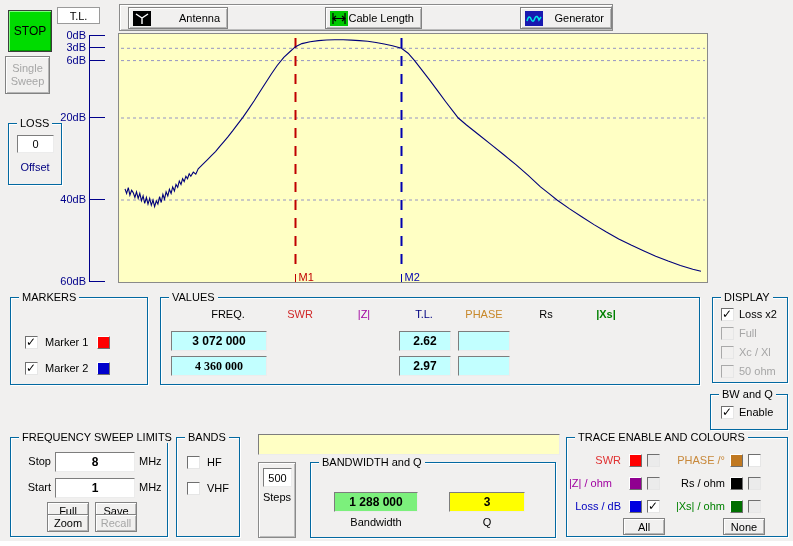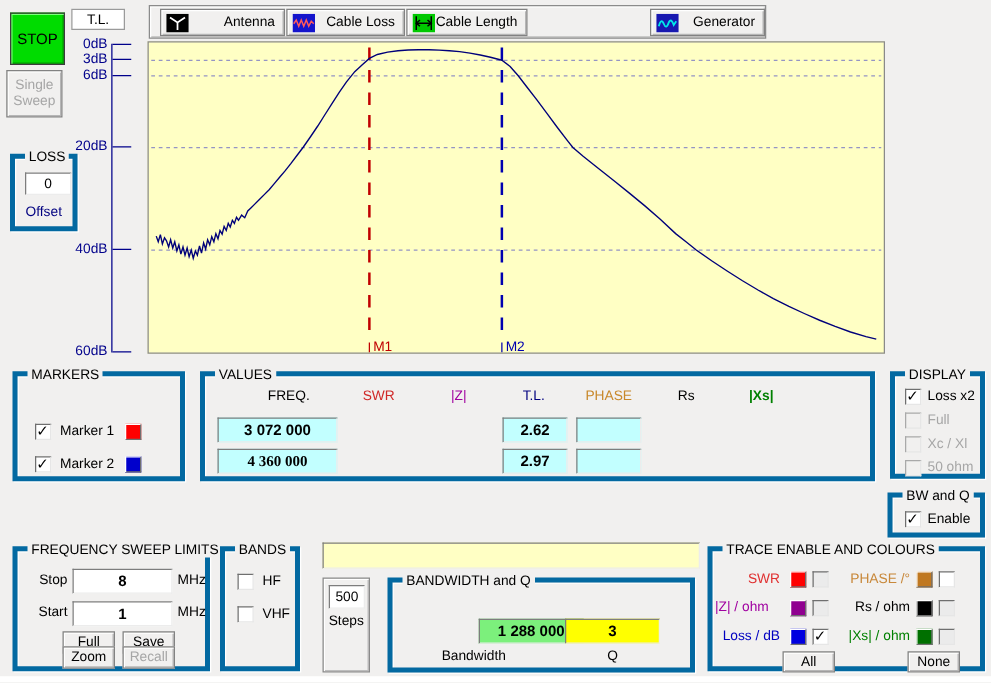--- a/index.html
+++ b/index.html
@@ -8,21 +8,21 @@
 
   .abs { position:absolute; }
 
   
   .btn { position:absolute; background:#F1F0EF; border:1px solid #828282;
          box-shadow: inset 1px 1px 0 #ffffff, inset -1px -1px 0 #b6b6b6;
          display:flex; align-items:center; justify-content:center; cursor:default; }
   .btn.pressed { background:#FBFBFB; box-shadow: inset 1px 1px 0 #9a9a9a, inset -1px -1px 0 #ffffff; }
   .btn.disabled { color:#A6A6A6; }
   .sunken { border:1px solid; border-color:#7d7d7d #ececec #ececec #7d7d7d; background:#fff; }
-  .groupbox { position:absolute; border:4px solid #0369a1; box-shadow:1px 1px 0 #ffffff, inset 1px 1px 0 #ffffff;padding-left:17px; }
+  .groupbox { position:absolute; border:1px solid #0369a1; box-shadow:1px 1px 0 #ffffff, inset 1px 1px 0 #ffffff;padding-left:17px; }
   .legend { position:absolute; top:-7px; left:8px; background:#F1F0EF; padding:0 3px; white-space:nowrap; }
 
   
   .cb { position:absolute; width:13px; height:13px; background:#fff; border:1px solid;
         border-color:#6f6f6f #e6e6e6 #e6e6e6 #6f6f6f; }
   .cb.dim { background:#EBEBEB; }
   .cb.disabled { background:#F1F0EF; border-color:#a9a9a9 #e6e6e6 #e6e6e6 #a9a9a9; }
   .cb.checked::after { content:"\2713"; position:absolute; left:0px; top:-2px;
         font:bold 12px "DejaVu Sans", sans-serif; color:#000; }
   .swatch { position:absolute; width:13px; height:13px; border:1px solid;
@@ -99,27 +99,20 @@
   </div>
 
 <div class="abs" id="toolbar">
   <div class="btn tb-btn" style="left:8px; width:100px">
     <svg class="tb-icon" viewBox="0 0 18 15">
       <rect x="0" y="0" width="18" height="15" fill="#000000"></rect>
       <path d="M9 7 L9 13 M3 3 L9 7 L15 3" stroke="#ffffff" stroke-width="1.4" fill="none"></path>
     </svg>
     <span class="tb-label">Antenna</span>
   </div>
-  <div class="btn tb-btn" style="left:109px; width:95px">
-    <svg class="tb-icon" viewBox="0 0 18 15">
-      <rect x="0" y="0" width="18" height="15" fill="#1414CC"></rect>
-      <polyline points="1,8 3,5 5,10 7,5 9,10 11,5 13,10 15,6 17,8" stroke="#FF5A5A" stroke-width="1.2" fill="none"></polyline>
-    </svg>
-    <span class="tb-label">Cable Loss</span>
-  </div>
   <div class="btn tb-btn" style="left:205px; width:97px">
     <svg class="tb-icon" viewBox="0 0 18 15">
       <rect x="0" y="0" width="18" height="15" fill="#00C800"></rect>
       <path d="M3 2 L3 13 M15 2 L15 13 M3 7.5 L15 7.5" stroke="#000" stroke-width="1.2" fill="none"></path>
       <path d="M6 5 L3 7.5 L6 10 M12 5 L15 7.5 L12 10" stroke="#000" stroke-width="1.2" fill="none"></path>
     </svg>
     <span class="tb-label">Cable Length</span>
   </div>
   <div class="btn tb-btn" style="left:400px; width:92px">
     <svg class="tb-icon" viewBox="0 0 18 15">
@@ -218,21 +211,21 @@
 
 <div class="abs sunken" style="left:258px; top:434px; width:302px; height:21px; background:#FFFFC4"></div>
 
 <div class="abs" style="left:258px; top:462px; width:38px; height:76px; border:1px solid #8a8a8a; box-shadow: inset 1px 1px 0 #ffffff, inset -1px -1px 0 #bdbdbd;">
   <div class="vbox" style="left:4px; top:5px; width:29px; height:19px; background:#fff; font-weight:normal; font-size:11px">500</div>
   <div class="lbl" style="left:0; top:28px; width:100%; text-align:center">Steps</div>
 </div>
 
 <div class="groupbox" style="left:310px; top:462px; width:246px; height:76px">
   <span class="legend">BANDWIDTH and Q</span>
-  <div class="vbox" style="left: 23px; top: 29px; width: 84px; background: rgb(124, 240, 124); margin-left: 46px;">1 288 000</div>
+  <div class="vbox" style="left: 23px; top: 29px; width: 84px; background: rgb(124, 240, 124);">1 288 000</div>
   <div class="lbl" style="left:23px; top:53px; width:84px; text-align:center">Bandwidth</div>
   <div class="vbox" style="left: 138px; top: 29px; width: 76px; background: rgb(255, 255, 0);">3</div>
   <div class="lbl" style="left:138px; top:53px; width:76px; text-align:center">Q</div>
 </div>
 
 <div class="groupbox" style="left:566px; top:437px; width:222px; height:100px">
   <span class="legend">TRACE ENABLE AND COLOURS</span>
 
   <span class="lbl" style="left: 2px; top: 16px; width: 52px; text-align: right; color: rgb(224, 48, 48);">SWR</span>
   <span class="swatch" style="left: 62px; top: 16px; background: rgb(255, 0, 0);"></span>

